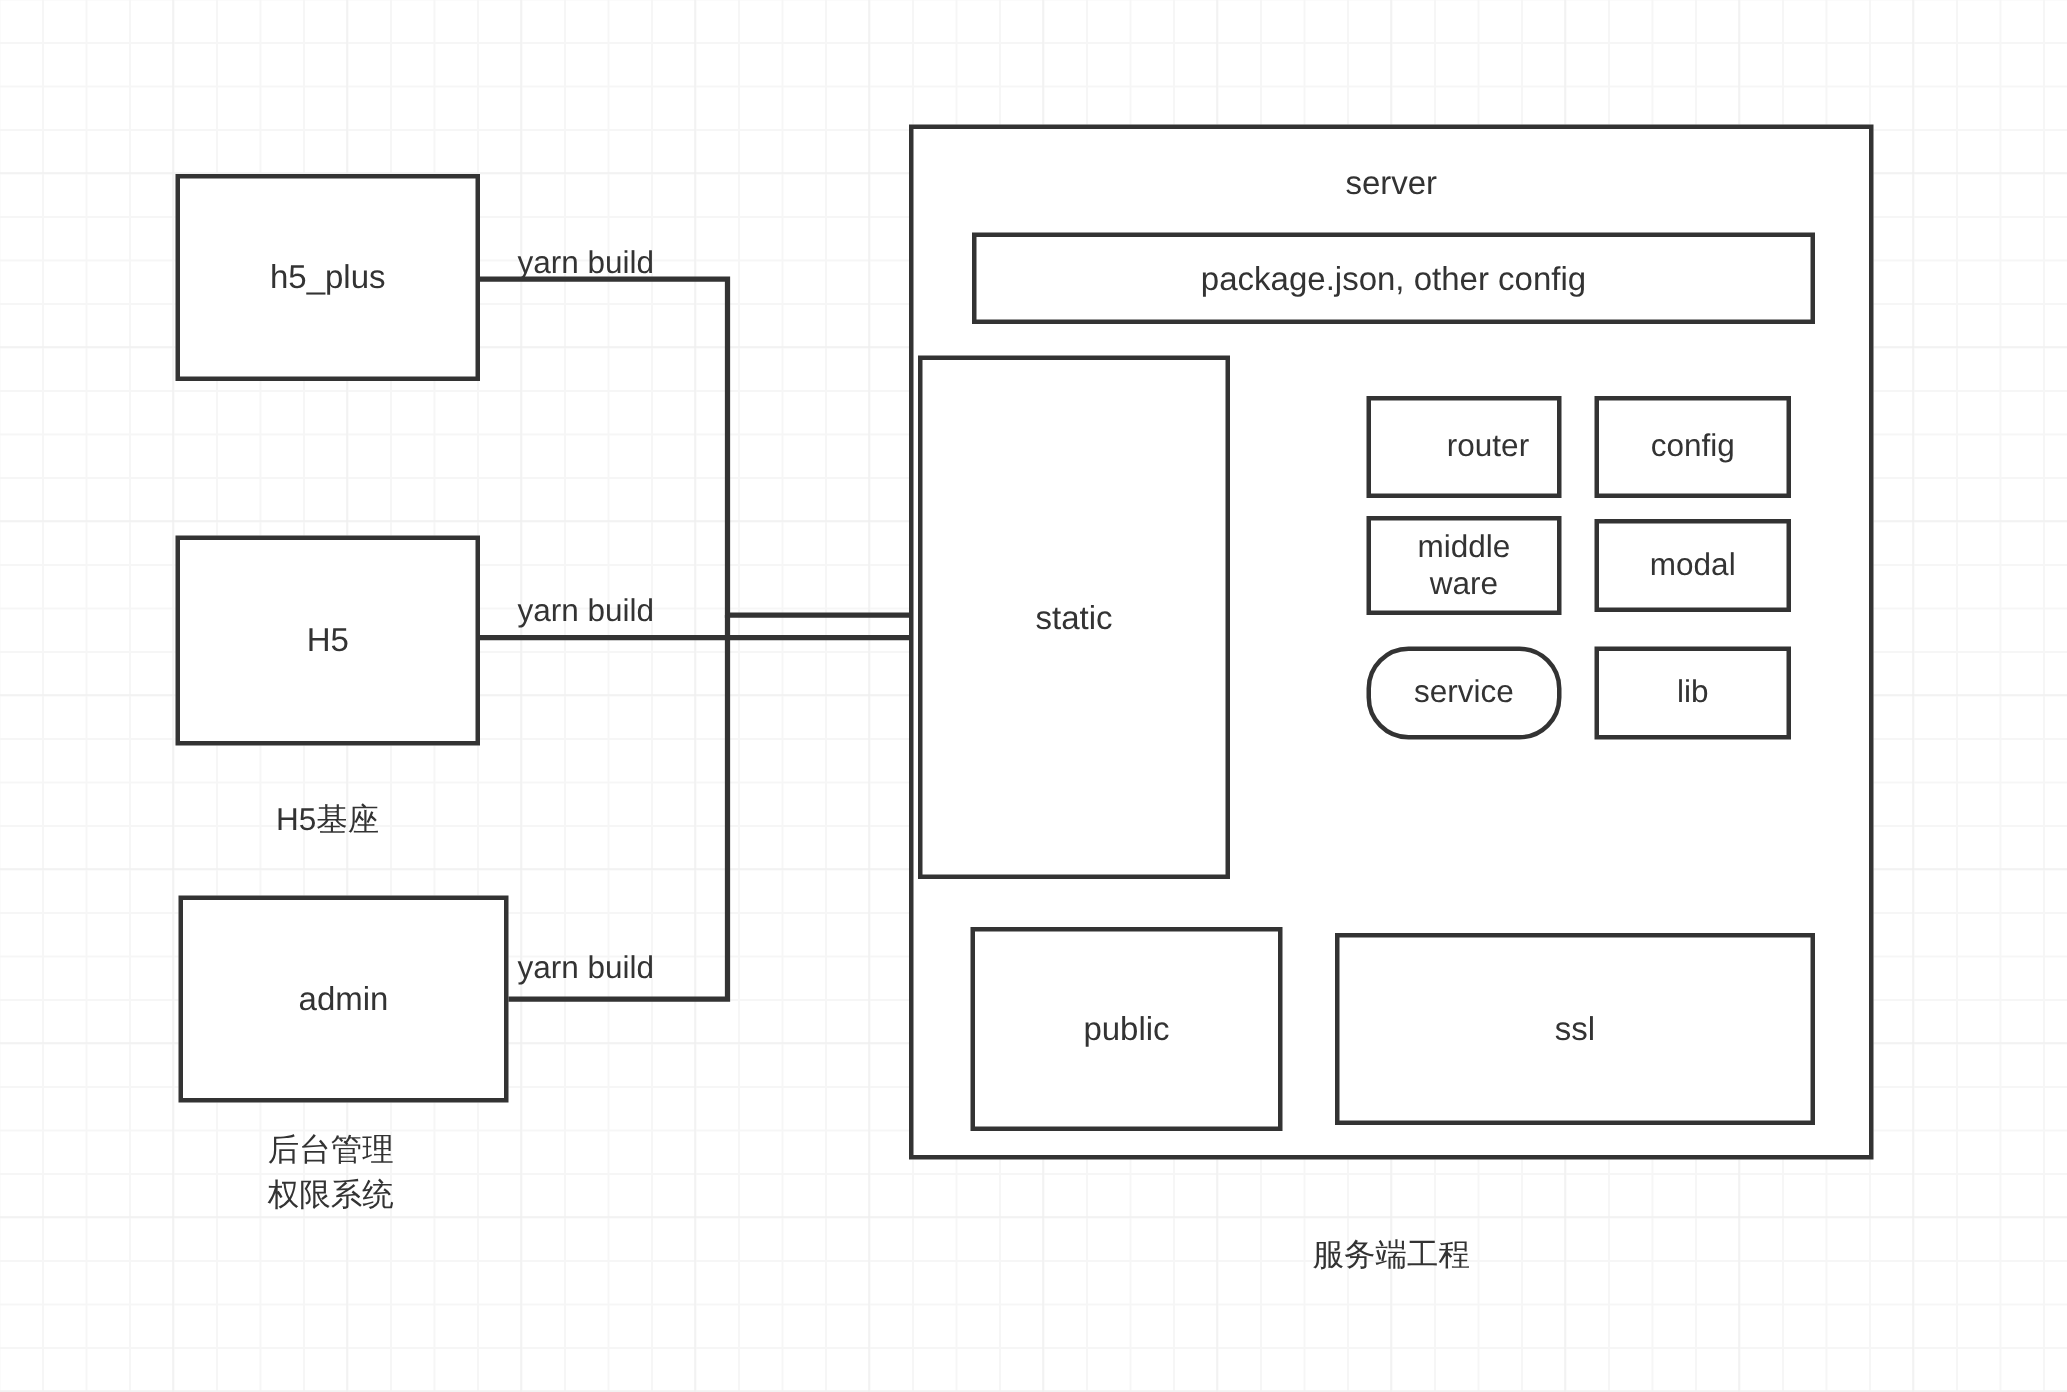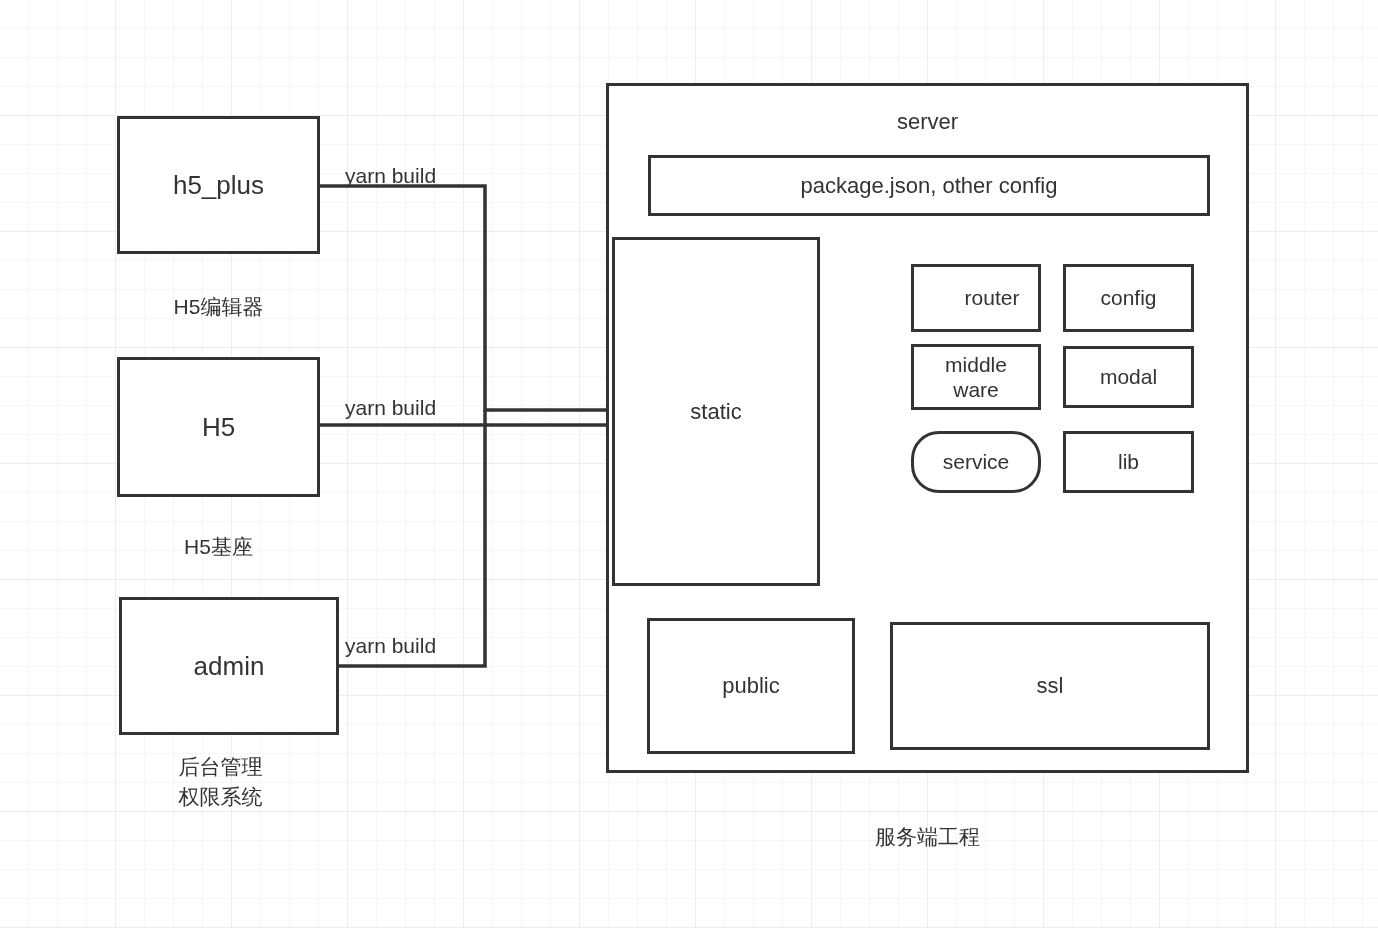--- a/index.html
+++ b/index.html
@@ -43,21 +43,21 @@
     text-align: center;
     line-height: 1.25;
   }
   .node.container {
     align-items: flex-start;
     justify-content: center;
   }
 
   
   .left-node {
-    font-size: 26px;
+    font-size: 22px;
   }
   #node-h5plus { left: 117px; top: 116px;  width: 203px; height: 138px; }
   #node-h5     { left: 117px; top: 357px;  width: 203px; height: 140px; }
   #node-admin  { left: 119px; top: 597px;  width: 220px; height: 138px; }
 
   .caption {
     position: absolute;
     color: #333333;
     font-size: 21px;
     text-align: center;
@@ -160,21 +160,20 @@
     <path d="M320,186 L485,186 L485,410 L641,410" fill="none" stroke="#333333" stroke-width="3.5" stroke-linecap="butt" stroke-linejoin="miter" marker-end="url(#arrowhead)"></path>
 
     <path d="M322,666 L485,666 L485,410" fill="none" stroke="#333333" stroke-width="3.5" stroke-linecap="butt" stroke-linejoin="miter"></path>
 
     <path d="M320,425 L641,425" fill="none" stroke="#333333" stroke-width="3.5" stroke-linecap="butt" marker-end="url(#arrowhead)"></path>
   </svg>
 
   <div class="node left-node" id="node-h5plus">
     <span>h5_plus</span>
   </div>
-  <div class="caption" id="caption-h5plus">H5编辑器</div>
 
   <div class="node left-node" id="node-h5">
     <span>H5</span>
   </div>
   <div class="caption" id="caption-h5">H5基座</div>
 
   <div class="node left-node" id="node-admin">
     <span>admin</span>
   </div>
   <div class="caption" id="caption-admin">后台管理

